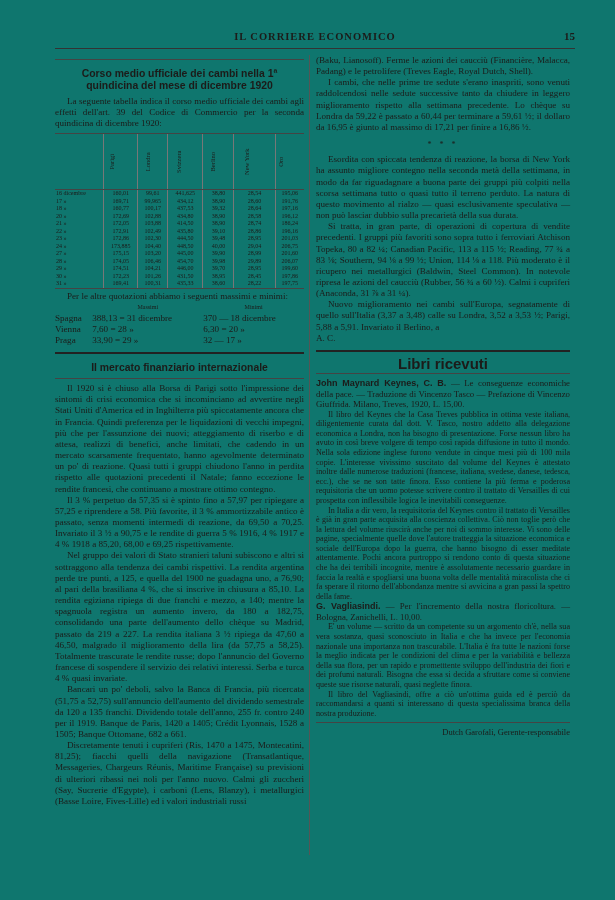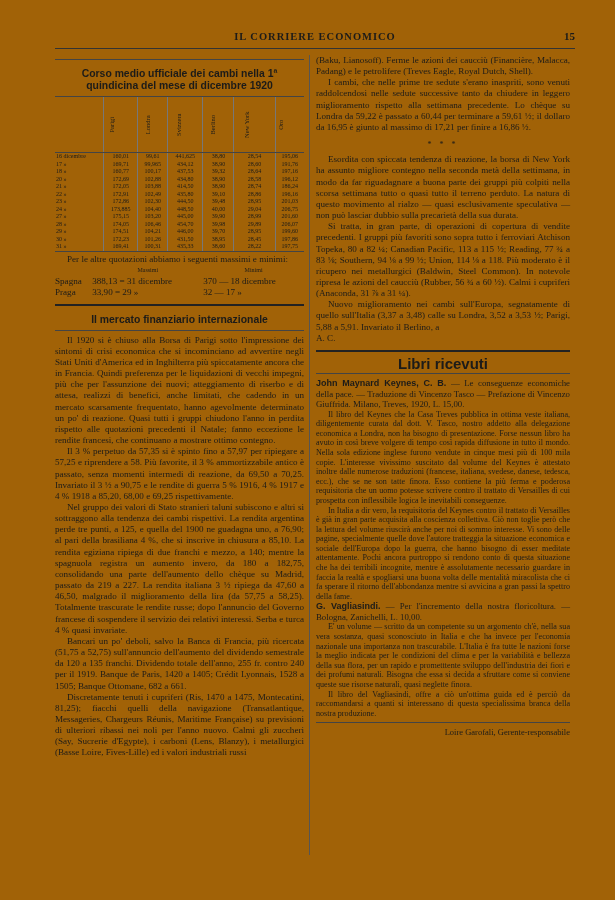--- a/index.html
+++ b/index.html
@@ -1,18 +1,18 @@
 <!DOCTYPE html>
 <html><head>
   <meta charset="utf-8">
   <style>
     * { box-sizing: border-box; margin: 0; padding: 0; }
     html, body { width: 615px; height: 900px; background: #f4f2ec; overflow: hidden; }
     body { position: relative; font-family: "Liberation Serif", "DejaVu Serif", serif; color: #1c1b19; }
-    .page { position: absolute; left: 0; top: 0; width: 615px; height: 900px; background: #a16207; }
+    .page { position: absolute; left: 0; top: 0; width: 615px; height: 900px; background: #0f766e; }
     .running-head { position: absolute; left: 55px; right: 40px; top: 31px; height: 16px; }
     .running-head .title { position: absolute; left: 0; right: 0; text-align: center; font-size: 10.5px; letter-spacing: 1px; font-weight: bold; }
     .running-head .pageno { position: absolute; right: 0; top: -1px; font-size: 11px; font-weight: bold; }
     .head-rule { position: absolute; left: 55px; right: 40px; top: 48px; border-top: 1px solid #333; }
     .col { position: absolute; top: 55px; font-size: 9.1px; line-height: 11.15px; text-align: justify; }
     .col-left { left: 55px; width: 249px; }
     .col-right { left: 316px; width: 254px; }
     .col-divider { position: absolute; left: 309px; top: 55px; height: 800px; border-left: 1px solid #555; }
     .sec-title { text-align: center; font-family: "Liberation Sans", "DejaVu Sans", sans-serif; font-weight: bold; font-size: 10.4px; line-height: 12px; margin: 8px 0 4px; }
     .rule { border-top: 1px solid #444; margin: 4px 0; }
@@ -47,20 +47,21 @@
     <div class="title">IL CORRIERE ECONOMICO</div>
     <div class="pageno">15</div>
   </div>
   <div class="head-rule"></div>
 
   <div class="col-divider"></div>
 
   <div class="col col-left">
     <div class="rule"></div>
     <div class="sec-title">Corso medio ufficiale dei cambi nella 1ª quindicina del mese di dicembre 1920</div>
+    <p>La seguente tabella indica il corso medio ufficiale dei cambi agli effetti dell'art. 39 del Codice di Commercio per la seconda quindicina di dicembre 1920:</p>
 
     <table class="rates">
       <thead>
         <tr id="rates-head">
             <th><span></span></th>
             <th><span>Parigi</span></th>
             <th><span>Londra</span></th>
             <th><span>Svizzera</span></th>
             <th><span>Berlino</span></th>
             <th><span>New York</span></th>
@@ -195,20 +196,25 @@
         <td></td>
         <td>Massimi</td>
         <td>Minimi</td>
       </tr>
       </tbody>
         <tbody id="minmax-body">
           <tr>
             <td>Spagna</td>
             <td>388,13 = 31 dicembre</td>
             <td>370 — 18 dicembre</td>
+          </tr>
+          <tr>
+            <td>Vienna</td>
+            <td>7,60 = 28 »</td>
+            <td>6,30 = 20 »</td>
           </tr>
           <tr>
             <td>Praga</td>
             <td>33,90 = 29 »</td>
             <td>32 — 17 »</td>
           </tr>
         </tbody>
     </table>
 
     <div class="rule double"></div>
@@ -246,15 +252,15 @@
           <p>In Italia a dir vero, la requisitoria del Keynes contro il trattato di Versailles è già in gran parte acquisita alla coscienza collettiva. Ciò non toglie però che la lettura del volume riuscirà anche per noi di sommo interesse. Vi sono delle pagine, specialmente quelle dove l'autore tratteggia la situazione economica e sociale dell'Europa dopo la guerra, che hanno bisogno di esser meditate attentamente. Pochi ancora purtroppo si rendono conto di questa situazione che ha dei terribili incognite, mentre è assolutamente necessario guardare in faccia la realtà e spogliarsi una buona volta delle mentalità miracolista che ci fa sperare il ritorno dell'abbondanza mentre si avvicina a gran passi la spettro della fame.</p>
         </div>
         <div>
           <p class="bhead"><b>G. Vagliasindi.</b><span> — Per l'incremento della nostra floricoltura. — Bologna, Zanichelli, L. 10,00.</span></p>
           <p>E' un volume — scritto da un competente su un argomento ch'è, nella sua vera sostanza, quasi sconosciuto in Italia e che ha invece per l'economia nazionale una importanza non trascurabile. L'Italia è fra tutte le nazioni forse la meglio indicata per le condizioni del clima e per la variabilità e bellezza della sua flora, per un rapido e prometttente sviluppo dell'industria dei fiori e dei profumi naturali. Bisogna che essa si decida a sfruttare come si conviene queste sue risorse naturali, quasi neglette finora.</p>
           <p>Il libro del Vagliasindi, offre a ciò un'ottima guida ed è perciò da raccomandarsi a quanti si interessano di questa specialissima branca della nostra produzione.</p>
         </div>
       </div>
 
     <div class="rule"></div>
-    <div class="signature">Loire Garofali, Gerente-responsabile</div>
+    <div class="signature">Dutch Garofali, Gerente-responsabile</div>
   </div>
 </div>
 
 </body></html>

